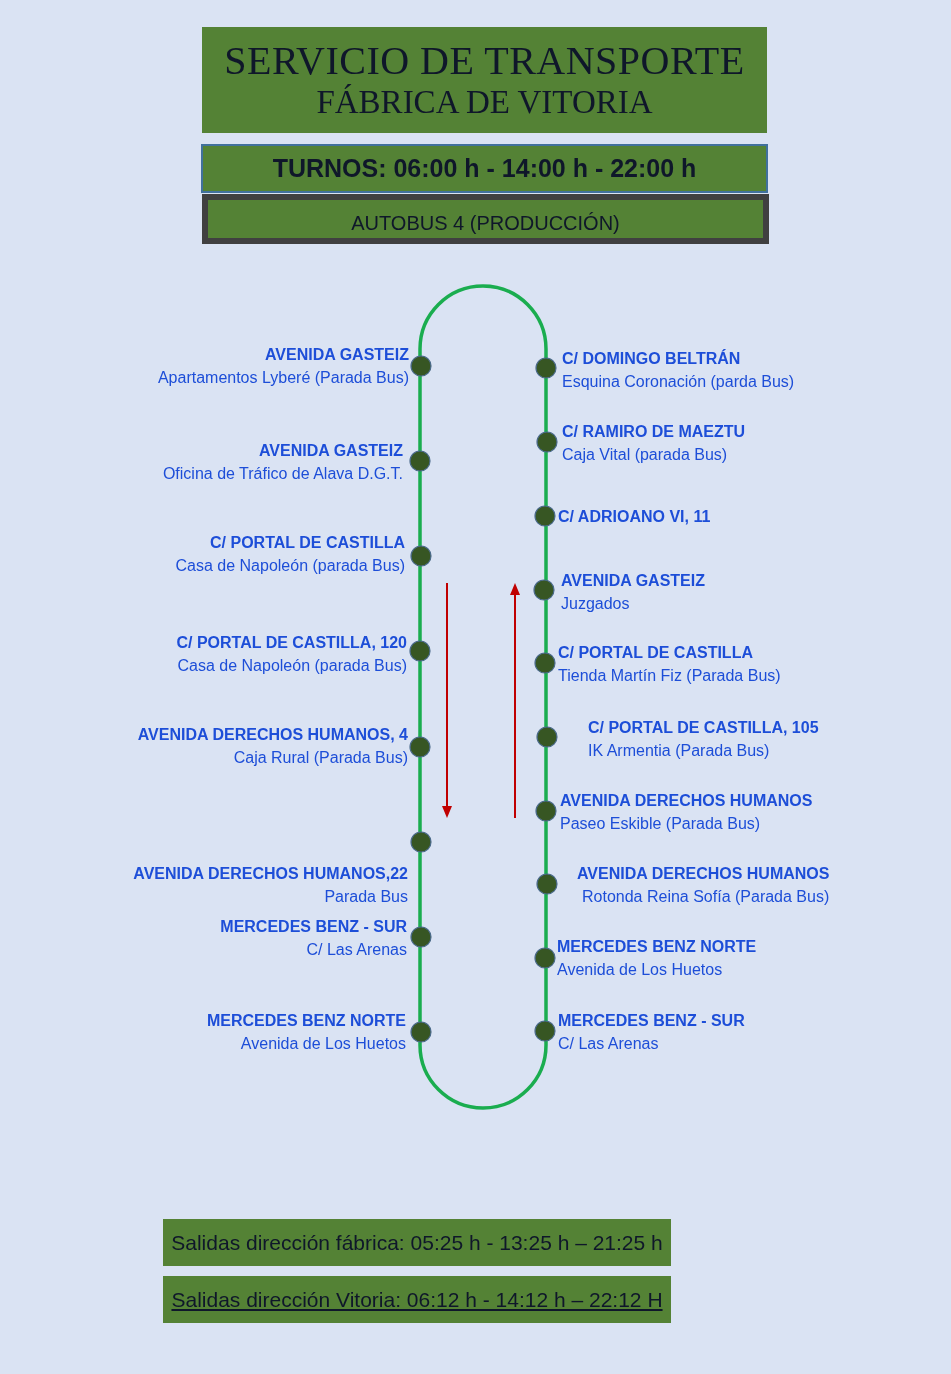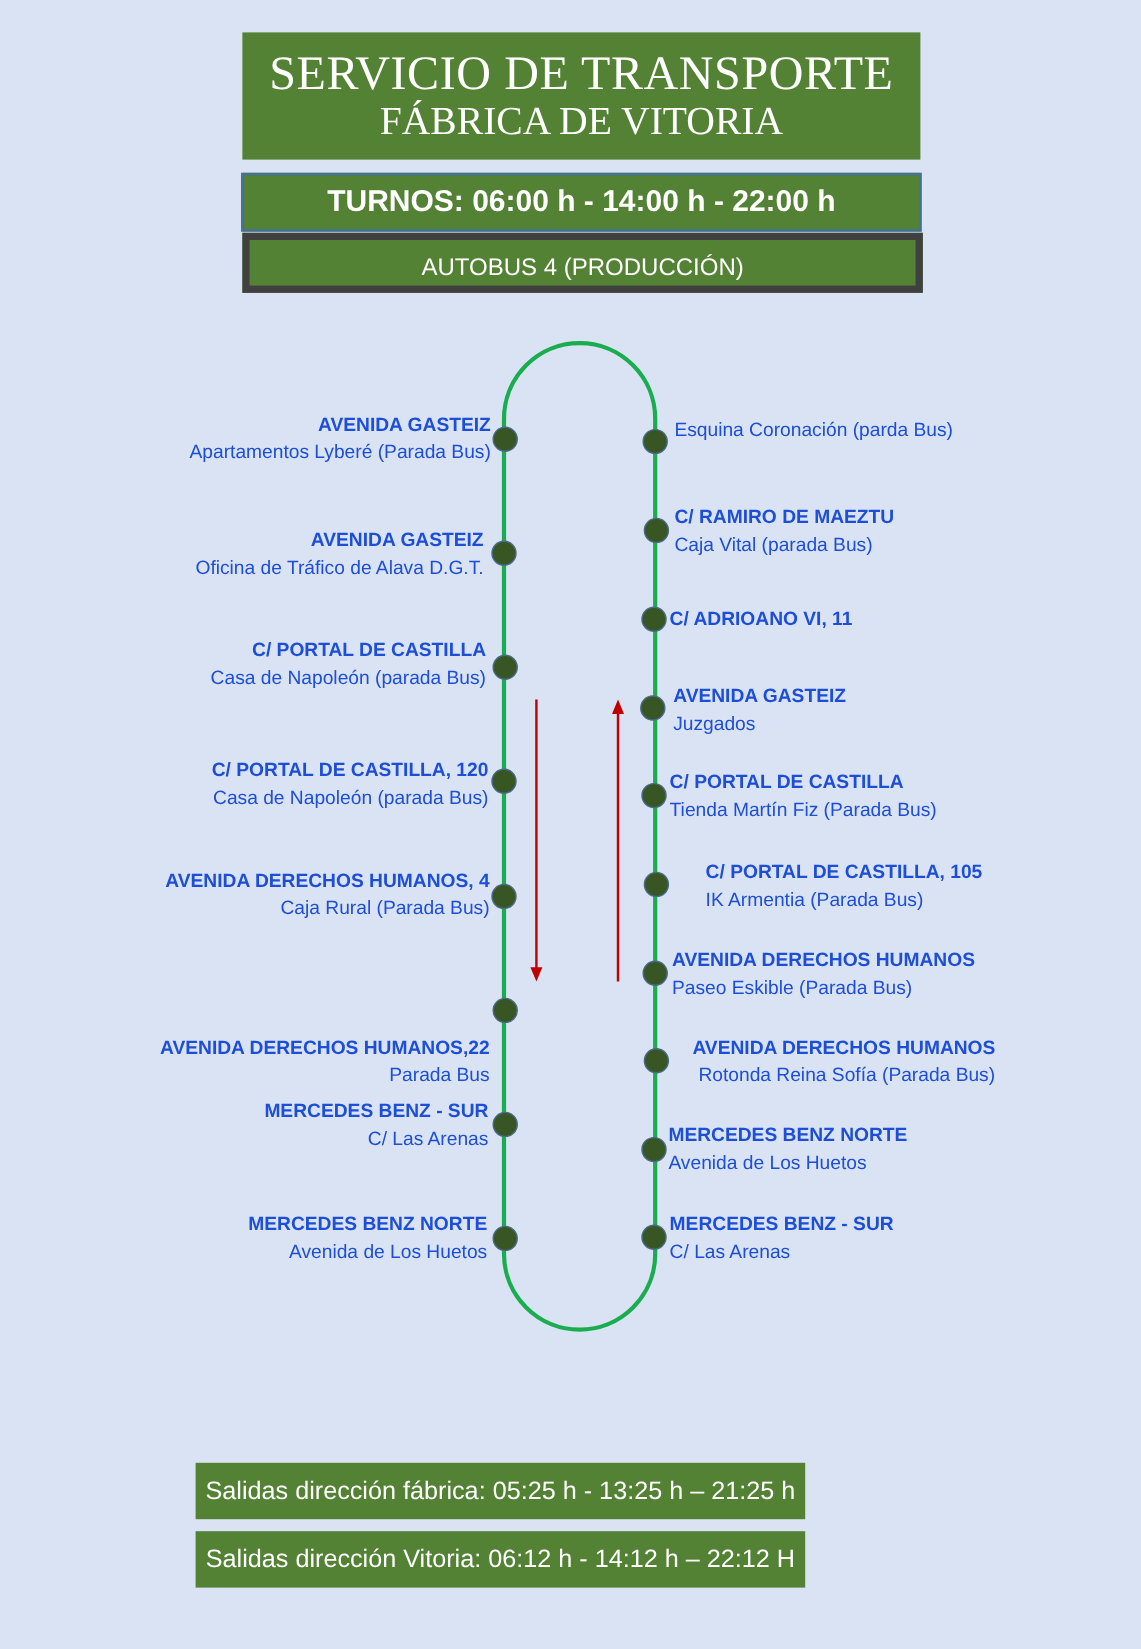--- a/index.html
+++ b/index.html
@@ -2,42 +2,42 @@
 <html><head>
 <meta charset="utf-8">
 <style>
   html, body { margin:0; padding:0; }
   body {
     width:951px; height:1374px; position:relative; overflow:hidden;
     background:#dae3f3;
     font-family:"Liberation Sans", sans-serif;
   }
   .box {
-    position:absolute; background:#548235; color:#ffffff;
+    position:absolute; background:#548235; color:#0f172a;
     text-align:center; box-sizing:border-box;
   }
   .title-box { left:202px; top:27px; width:565px; height:106px; }
   .title-1 {
     font-family:"Liberation Serif", serif; font-size:40px; line-height:44px;
     margin-top:12px; letter-spacing:0.5px;
   }
   .title-2 {
     font-family:"Liberation Serif", serif; font-size:33px; line-height:38px;
   }
   .shift-box {
     left:201px; top:144px; width:567px; height:49px;
     border:2px solid #41719c; font-weight:bold; font-size:25px; line-height:45px;
   }
   .bus-box {
     left:202px; top:194px; width:567px; height:50px;
     border:6px solid #404040; font-size:20px; line-height:46px;
   }
   .dep-box { left:163px; width:508px; height:47px; font-size:21px; line-height:47px; }
   .dep-1 { top:1219px; }
-  .dep-2 { top:1276px; }
+  .dep-2 { top:1276px;text-decoration:underline; }
 
   svg.route { position:absolute; left:0; top:0; }
 
   .stop { position:absolute; font-size:16px; line-height:23px; color:#1d4ed8; white-space:nowrap; }
   .stop .name { font-weight:bold; display:block; }
   .stop .desc { display:block; }
   .stop.left { text-align:right; }
   .stop.right { text-align:left; }
 </style>
 </head>
@@ -112,20 +112,21 @@
 <div class="stop left" style="right:544px; top:915px;">
   <span class="name">MERCEDES BENZ - SUR</span>
   <span class="desc">C/ Las Arenas</span>
 </div>
 <div class="stop left" style="right:545px; top:1009px;">
   <span class="name">MERCEDES BENZ NORTE</span>
   <span class="desc">Avenida de Los Huetos</span>
 </div>
 
 <div class="stop right" style="left:562px; top:347px;">
+  <span class="name">C/ DOMINGO BELTRÁN</span>
   <span class="desc">Esquina Coronación (parda Bus)</span>
 </div>
 <div class="stop right" style="left:562px; top:420px;">
   <span class="name">C/ RAMIRO DE MAEZTU</span>
   <span class="desc">Caja Vital (parada Bus)</span>
 </div>
 <div class="stop right" style="left:558px; top:505px;">
   <span class="name">C/ ADRIOANO VI, 11</span>
 </div>
 <div class="stop right" style="left:561px; top:569px;">

